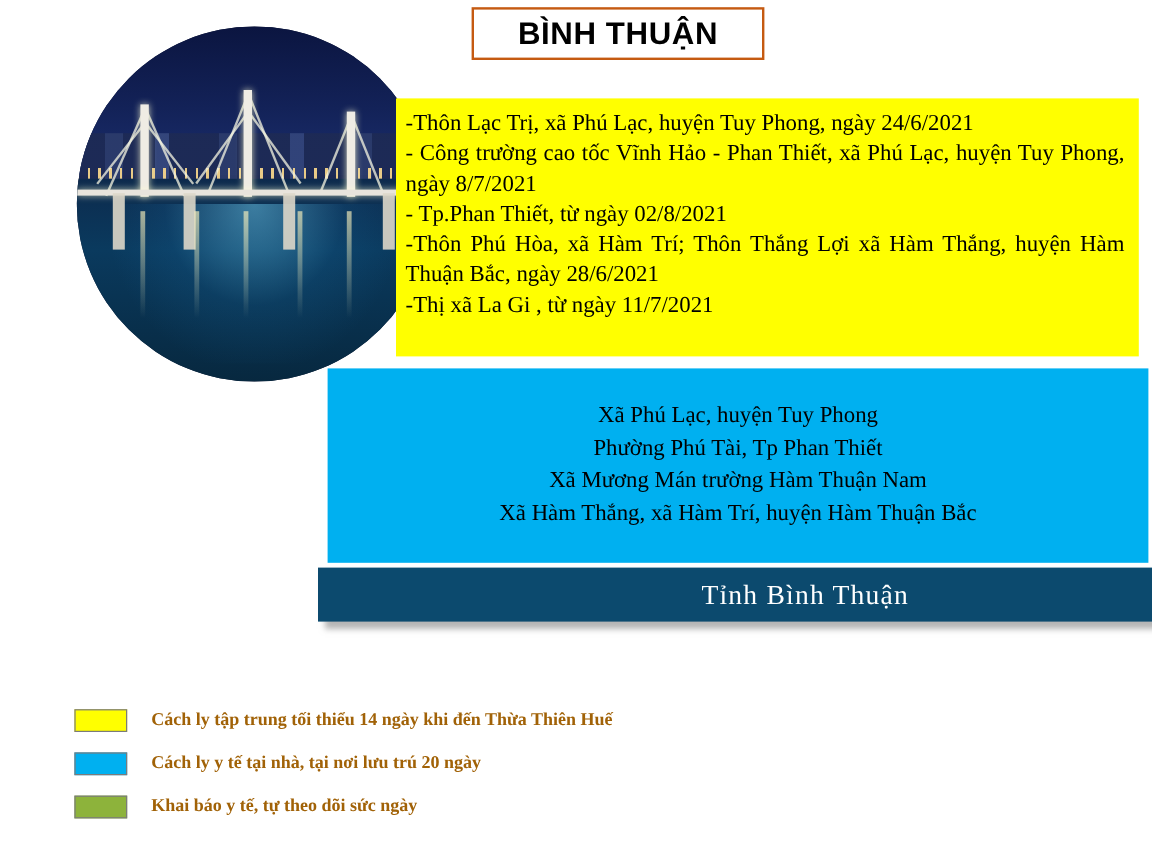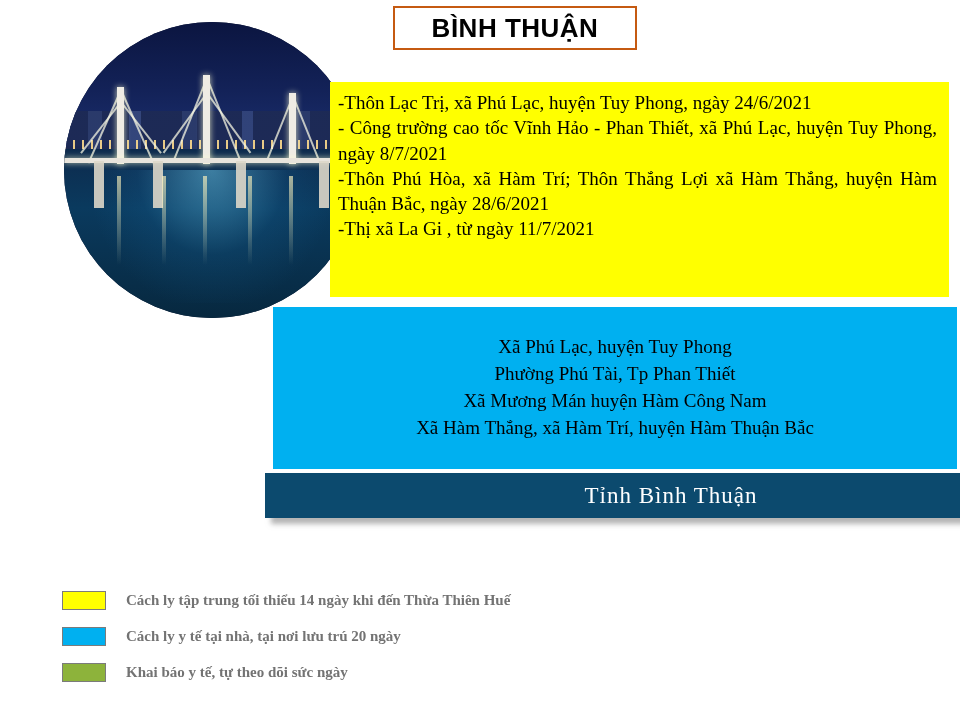--- a/index.html
+++ b/index.html
@@ -201,21 +201,21 @@
     height: 19px;
     border: 1px solid #7b7b7b;
     box-sizing: border-box;
     margin-right: 20px;
     flex: 0 0 auto;
   }
   .legend-label {
     font-family: "Liberation Serif", serif;
     font-weight: bold;
     font-size: 15px;
-    color: #737373;
+    color: #a16207;
   }
 </style>
 </head>
 <body>
 
 <div id="title-box">
   <span class="title-text">BÌNH THUẬN</span>
 </div>
 
 <div id="photo-circle">
@@ -249,28 +249,29 @@
   <div class="reflect" style="left:18%;"></div>
   <div class="reflect" style="left:33%;"></div>
   <div class="reflect" style="left:47%;"></div>
   <div class="reflect" style="left:62%;"></div>
   <div class="reflect" style="left:76%;"></div>
 </div>
 
 <div id="yellow-box">
   <p class="line">-Thôn Lạc Trị, xã Phú Lạc, huyện Tuy Phong, ngày 24/6/2021</p>
   <p class="line">- Công trường cao tốc Vĩnh Hảo - Phan Thiết, xã Phú Lạc, huyện Tuy Phong, ngày 8/7/2021</p>
+  <p class="line">- Tp.Phan Thiết, từ ngày 02/8/2021</p>
   <p class="line">-Thôn Phú Hòa, xã Hàm Trí; Thôn Thắng Lợi xã Hàm Thắng, huyện Hàm Thuận Bắc, ngày 28/6/2021</p>
   <p class="line">-Thị xã La Gi , từ ngày 11/7/2021</p>
 </div>
 
 <div id="blue-box">
   <div class="line">Xã Phú Lạc, huyện Tuy Phong</div>
   <div class="line">Phường Phú Tài, Tp Phan Thiết</div>
-  <div class="line">Xã Mương Mán huyện Hàm Công Nam</div>
+  <div class="line">Xã Mương Mán trường Hàm Thuận Nam</div>
   <div class="line">Xã Hàm Thắng, xã Hàm Trí, huyện Hàm Thuận Bắc</div>
 </div>
 
 <div id="green-bar">
   <span class="bar-text">Tỉnh Bình Thuận</span>
 </div>
 
 <div id="legend">
   <div class="legend-row">
     <span class="legend-swatch" style="background:#FFFF00;"></span>

